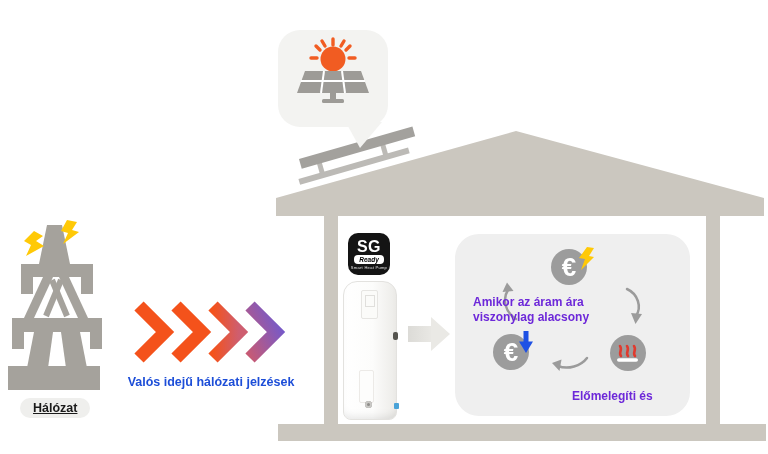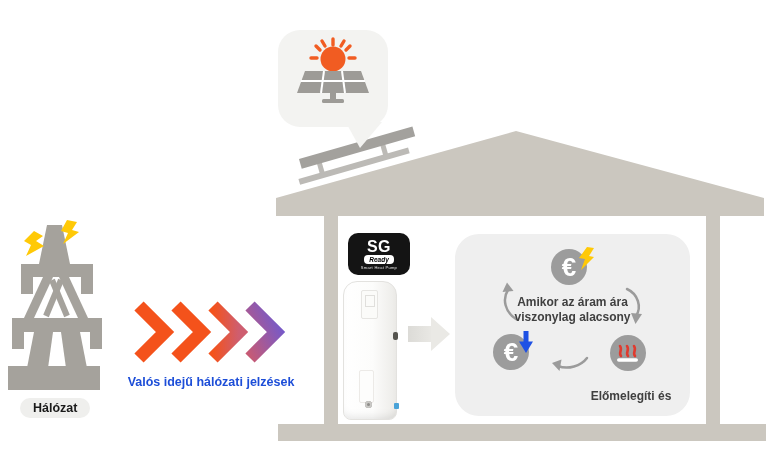--- a/index.html
+++ b/index.html
@@ -6,40 +6,40 @@
   body{font-family:"Liberation Sans",sans-serif;color:#1a1a1a;-webkit-font-smoothing:antialiased;}
   .stage{position:relative;width:768px;height:454px;margin:0 auto;background:#fff;overflow:hidden;}
   .abs{position:absolute;}
 
   
   .bubble{left:278px;top:30px;width:110px;height:97px;background:#F3F3F1;border-radius:22px;}
   .bubble-label{left:278px;top:103px;width:110px;text-align:center;font-size:13px;font-weight:700;color:#111;}
 
   
   .grid-pill{left:20px;top:398px;padding:3px 13px;background:#EFEFED;border-radius:11px;
-             font-size:12.5px;font-weight:700;color:#1a1a1a;}
+             font-size:12.5px;font-weight:700;color:#1a1a1a;text-decoration:underline;}
   .signals-label{left:108px;top:375px;width:206px;text-align:center;font-size:12.5px;font-weight:700;color:#1d4ed8;}
 
   
   .heater{left:343px;top:281px;width:52px;height:137px;
           background:linear-gradient(90deg,#ffffff 0%,#fcfcfb 55%,#ecebe8 100%);
           border:1px solid #e3e2df;border-radius:14px 14px 8px 8px;
           box-shadow:inset 0 -7px 9px -5px rgba(0,0,0,.10);}
   .heater .ctrl{position:absolute;left:17px;top:8px;width:15px;height:27px;background:#fbfbf9;
                 border:1px solid #e6e5e2;border-radius:2px;}
   .heater .ctrl i{position:absolute;left:3px;top:4px;width:8px;height:10px;border:1px solid #e0dfdc;display:block;}
   .heater .hatch{position:absolute;left:15px;top:88px;width:13px;height:31px;background:#fdfdfc;
                  border:1px solid #eceae7;border-radius:2px;}
   .heater .drain{position:absolute;left:21px;top:119px;width:7px;height:7px;border-radius:50%;
                  background:#8e8d8a;box-shadow:inset 0 0 0 2px #c9c8c5;}
   .heater .sidefit{position:absolute;right:-2px;top:50px;width:5px;height:8px;background:#55544f;border-radius:2px;}
   .heater .bluefit{position:absolute;right:-3px;top:121px;width:5px;height:6px;background:#4aa3d8;border-radius:1px;}
 
   
-  .sg-badge{left:348px;top:233px;width:62px;height:42px;background:#141414;border-radius:10px;
+  .sg-badge{left:348px;top:233px;width:42px;height:42px;background:#141414;border-radius:10px;
             display:flex;flex-direction:column;align-items:center;justify-content:center;}
   .sg-badge .sg{font-size:16px;line-height:15px;font-weight:800;color:#fff;letter-spacing:.5px;}
   .sg-badge .ready{background:#fff;border-radius:4px;margin-top:1px;padding:0 5px;font-size:6.5px;line-height:9px;
                    font-weight:700;font-style:italic;color:#000;}
   .sg-badge .sub{margin-top:1px;font-size:4px;line-height:5px;color:#e8e8e8;letter-spacing:.3px;white-space:nowrap;}
 
   
   .flow-arrow{left:408px;top:317px;width:42px;height:34px;}
   .flow-arrow .shaft{position:absolute;left:0;top:9px;width:24px;height:16px;
                      background:linear-gradient(90deg,#dcdbd7,#e9e8e4);}
@@ -47,21 +47,21 @@
                     border-top:17px solid transparent;border-bottom:17px solid transparent;
                     border-left:19px solid #eae9e5;}
 
   
   .panel{left:455px;top:234px;width:235px;height:182px;background:#EFEFEF;border-radius:24px;}
   .coin{position:absolute;width:36px;height:36px;border-radius:50%;background:#9C9C9C;color:#fff;
         display:flex;align-items:center;justify-content:center;font-size:26px;font-weight:700;line-height:1;}
   .coin-top{left:96px;top:15px;}
   .coin-left{left:38px;top:100px;}
   .coin-right{left:155px;top:101px;}
-  .cycle-text{position:absolute;text-align:center;font-size:12px;font-weight:700;line-height:15px;color:#404040;}
+  .cycle-text{position:absolute;font-size:12px;font-weight:700;line-height:15px;color:#6d28d9;}
   .txt-top{left:18px;top:61px;width:199px;}
   .txt-left{left:-2px;top:143px;width:118px;}
   .txt-right{left:117px;top:155px;width:118px;}
   .cycle-text span{display:block;}
 </style>
 </head>
 <body>
 
 <div class="stage">
 

